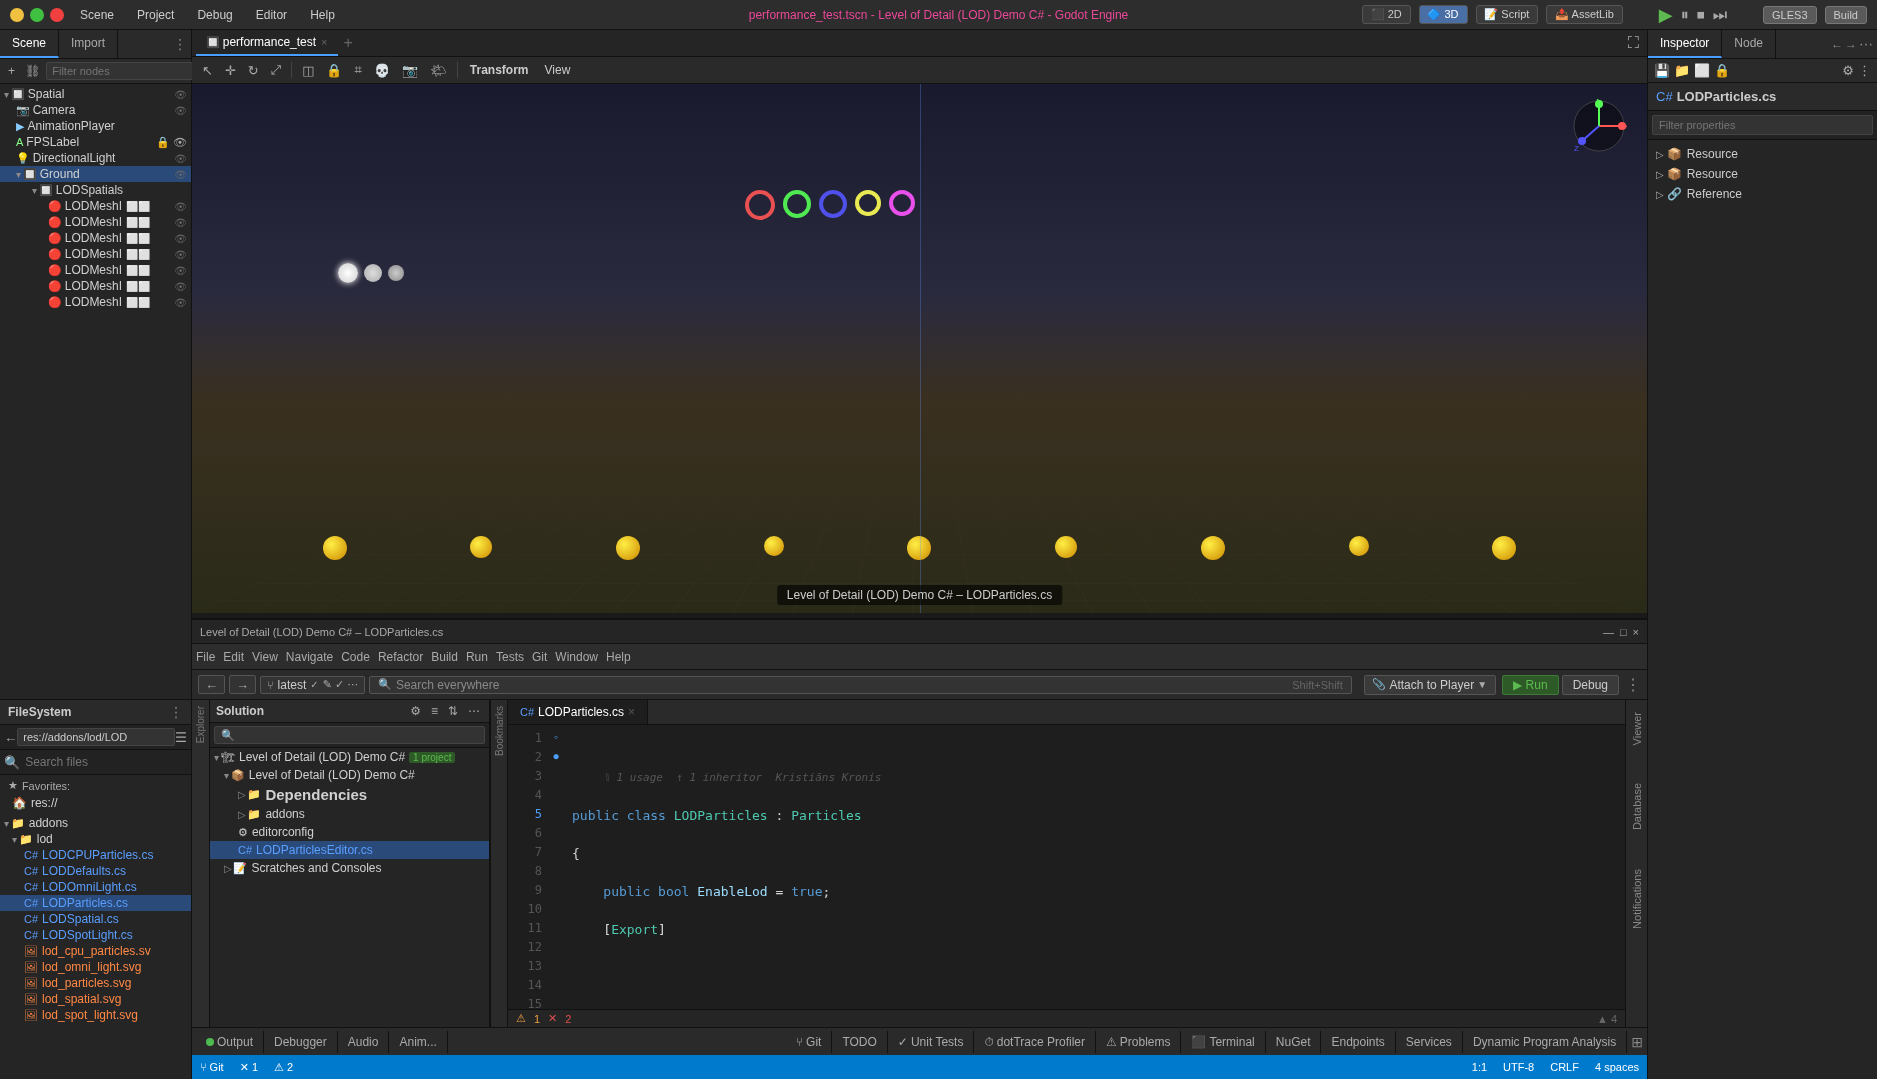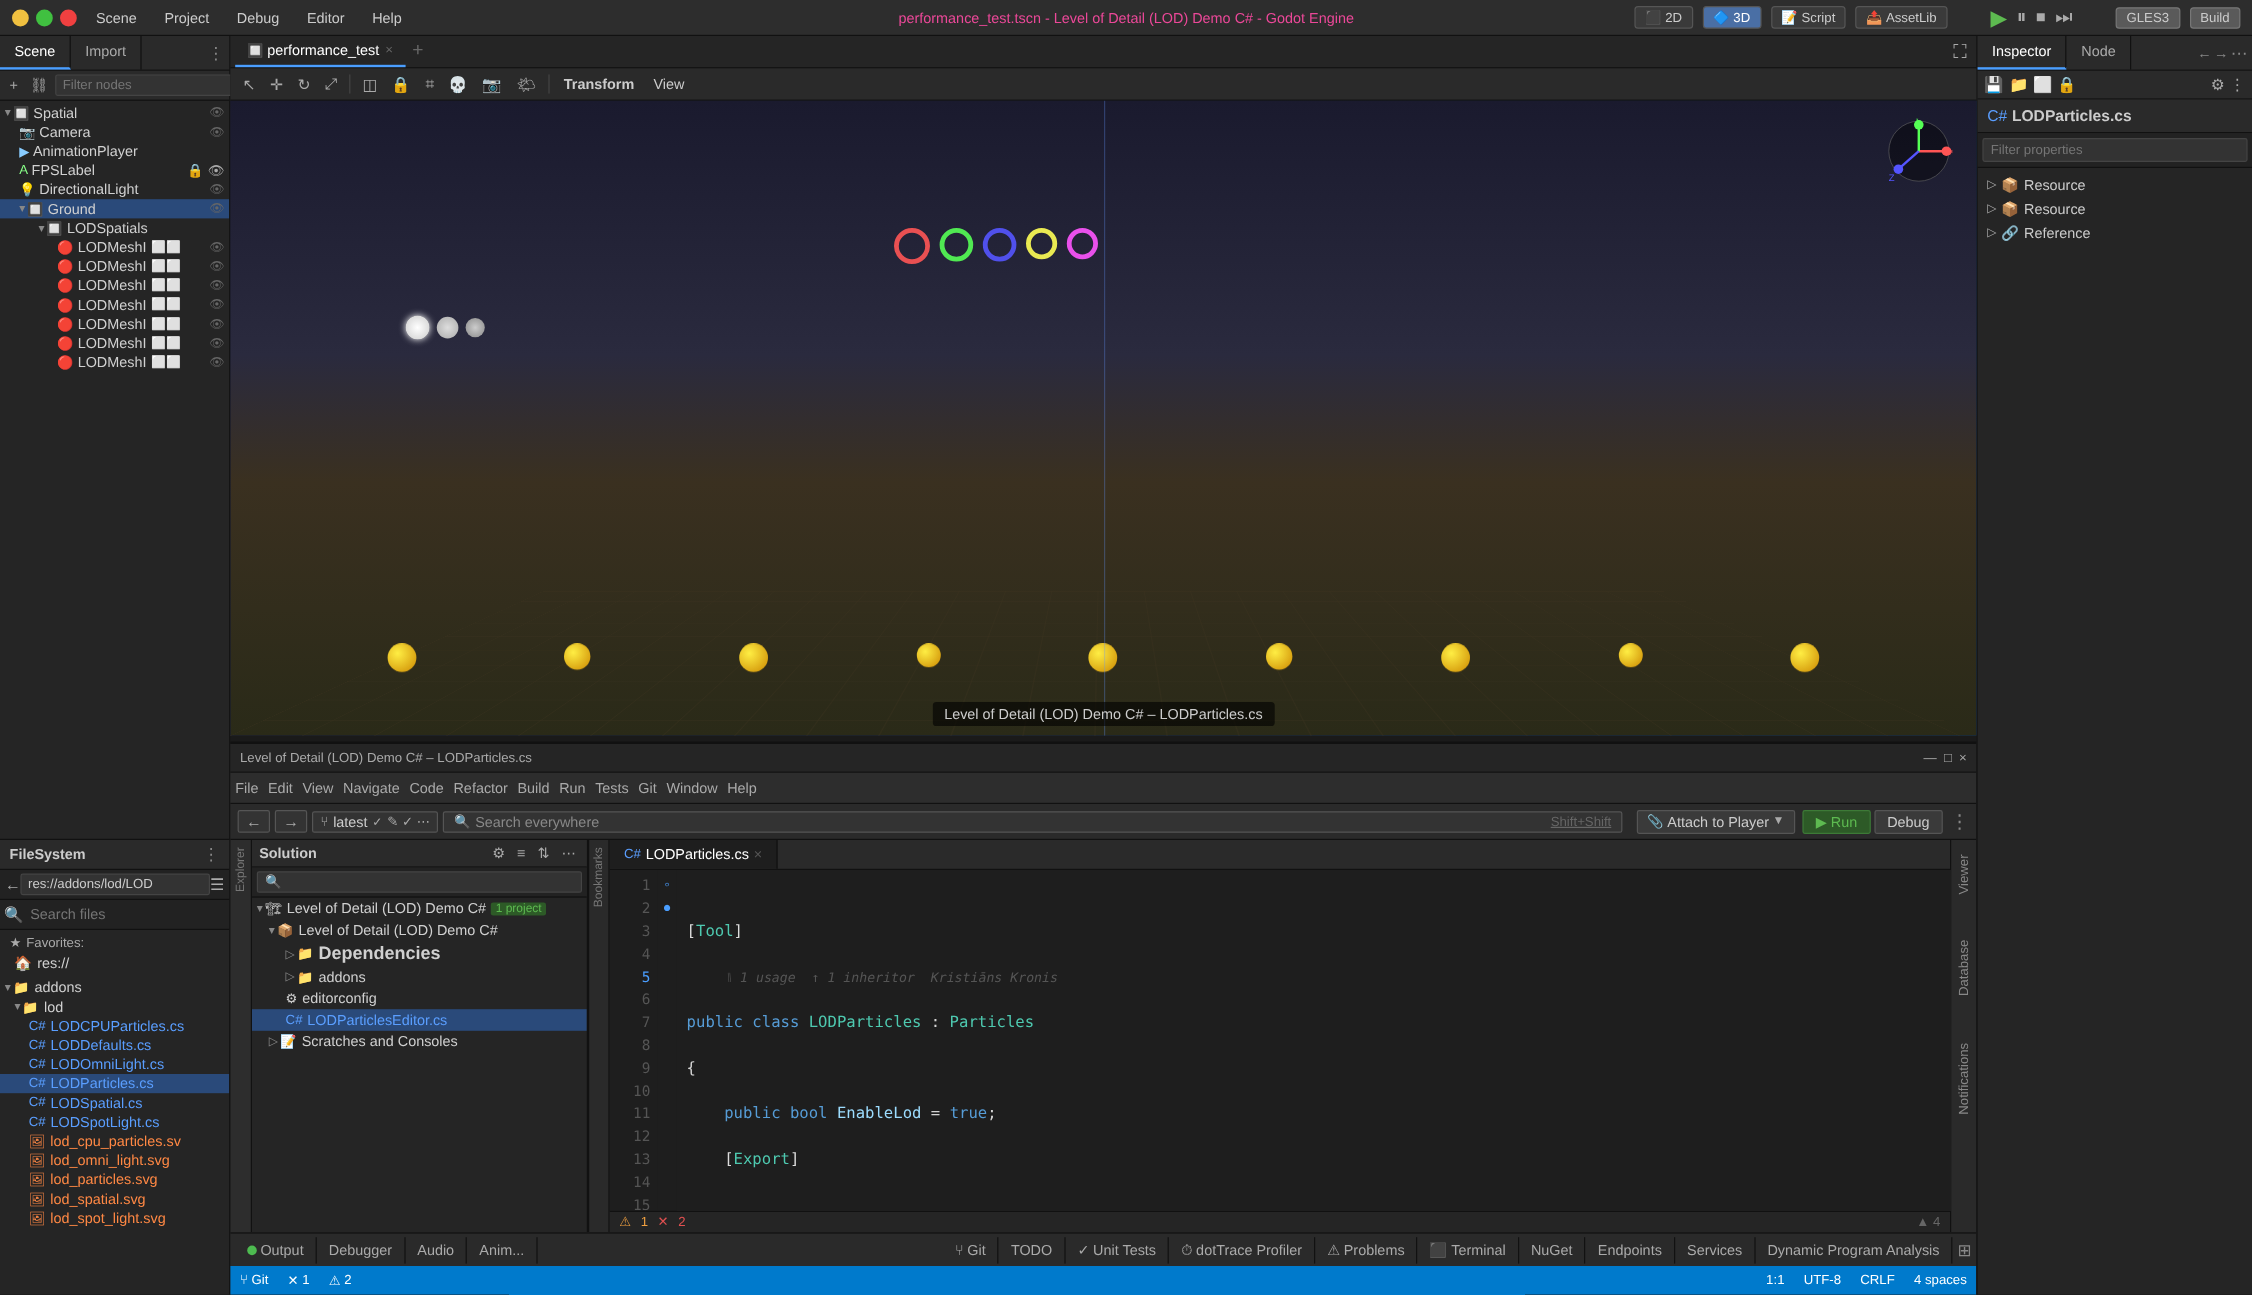--- a/index.html
+++ b/index.html
@@ -497,21 +497,21 @@
           <button style="background:#333;border:1px solid #555;color:#aaa;padding:1px 6px;cursor:pointer;border-radius:2px;font-size:13px;">→</button>
           <div style="display:flex;align-items:center;background:#333;border:1px solid #555;border-radius:2px;padding:1px 6px;gap:4px;">
             <span style="color:#aaa;font-size:11px;">⑂</span>
             <span style="color:#ccc;font-size:12px;">latest</span>
             <span style="color:#aaa;font-size:10px;">✓</span>
             <span style="color:#aaa;font-size:11px;">✎ ✓ ⋯</span>
           </div>
           <div style="flex:1;display:flex;align-items:center;background:#333;border:1px solid #555;border-radius:2px;padding:1px 8px;">
             <span style="color:#666;font-size:11px;margin-right:4px;">🔍</span>
             <span style="color:#888;font-size:12px;">Search everywhere</span>
-            <span style="margin-left:auto;color:#666;font-size:11px;text-decoration:underline;">Shift+Shift</span>
+            <span style="margin-left:auto;color:#666;font-size:11px;">Shift+Shift</span>
           </div>
           <div style="margin-left:8px;display:flex;gap:6px;align-items:center;">
             <div style="display:flex;align-items:center;gap:3px;background:#3a3a3a;border:1px solid #555;padding:2px 8px;border-radius:2px;cursor:pointer;">
               <span style="color:#aaa;font-size:11px;">📎</span>
               <span style="color:#ccc;font-size:12px;">Attach to Player</span>
               <span style="color:#aaa;font-size:10px;">▼</span>
             </div>
             <div style="display:flex;gap:3px;align-items:center;">
               <div style="background:#2d5a27;border:1px solid #3d7a37;border-radius:2px;padding:2px 10px;cursor:pointer;color:#5dba50;font-size:12px;">▶ Run</div>
               <div style="background:#3a3a3a;border:1px solid #555;border-radius:2px;padding:2px 10px;cursor:pointer;color:#ccc;font-size:12px;">Debug</div>
@@ -636,21 +636,20 @@
                   <div></div>
                   <div></div>
                   <div></div>
                   <div></div>
                   <div></div>
                   <div></div>
               </div>
 
               <div id="code-content" style="font-family:Consolas,monospace;font-size:13px;line-height:19px;padding:4px 8px;flex:1;overflow:auto;white-space:pre;">
 <span class="code-line"></span>
-<span class="code-line"><span style="color:#ddd;">[</span><span class="type">Tool</span><span style="color:#ddd;">]</span></span>
 <span class="code-line" style="color:#6a9955;">    <span style="color:#555;font-style:italic;font-size:11px;">⑊ 1 usage  ↑ 1 inheritor  Kristiāns Kronis</span></span>
 <span class="code-line"><span class="kw">public</span> <span class="kw">class</span> <span class="type">LODParticles</span> : <span class="type">Particles</span></span>
 <span class="code-line">{</span>
 <span class="code-line">    <span class="kw">public</span> <span class="kw">bool</span> <span class="prop">EnableLod</span> = <span class="kw">true</span>;</span>
 <span class="code-line">    <span style="color:#ddd;">[</span><span class="type">Export</span><span style="color:#ddd;">]</span></span>
 <span class="code-line"></span>
 
 
 <span class="code-line"></span>
 

